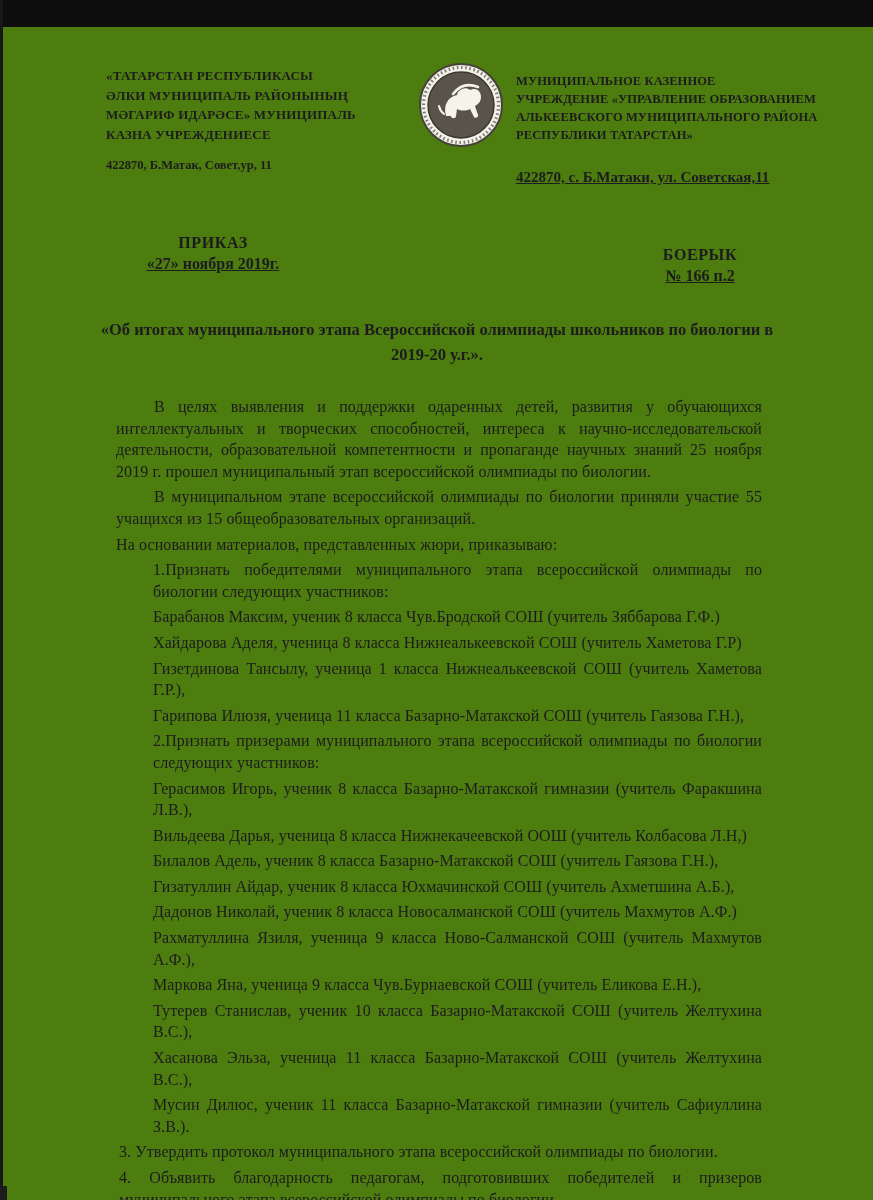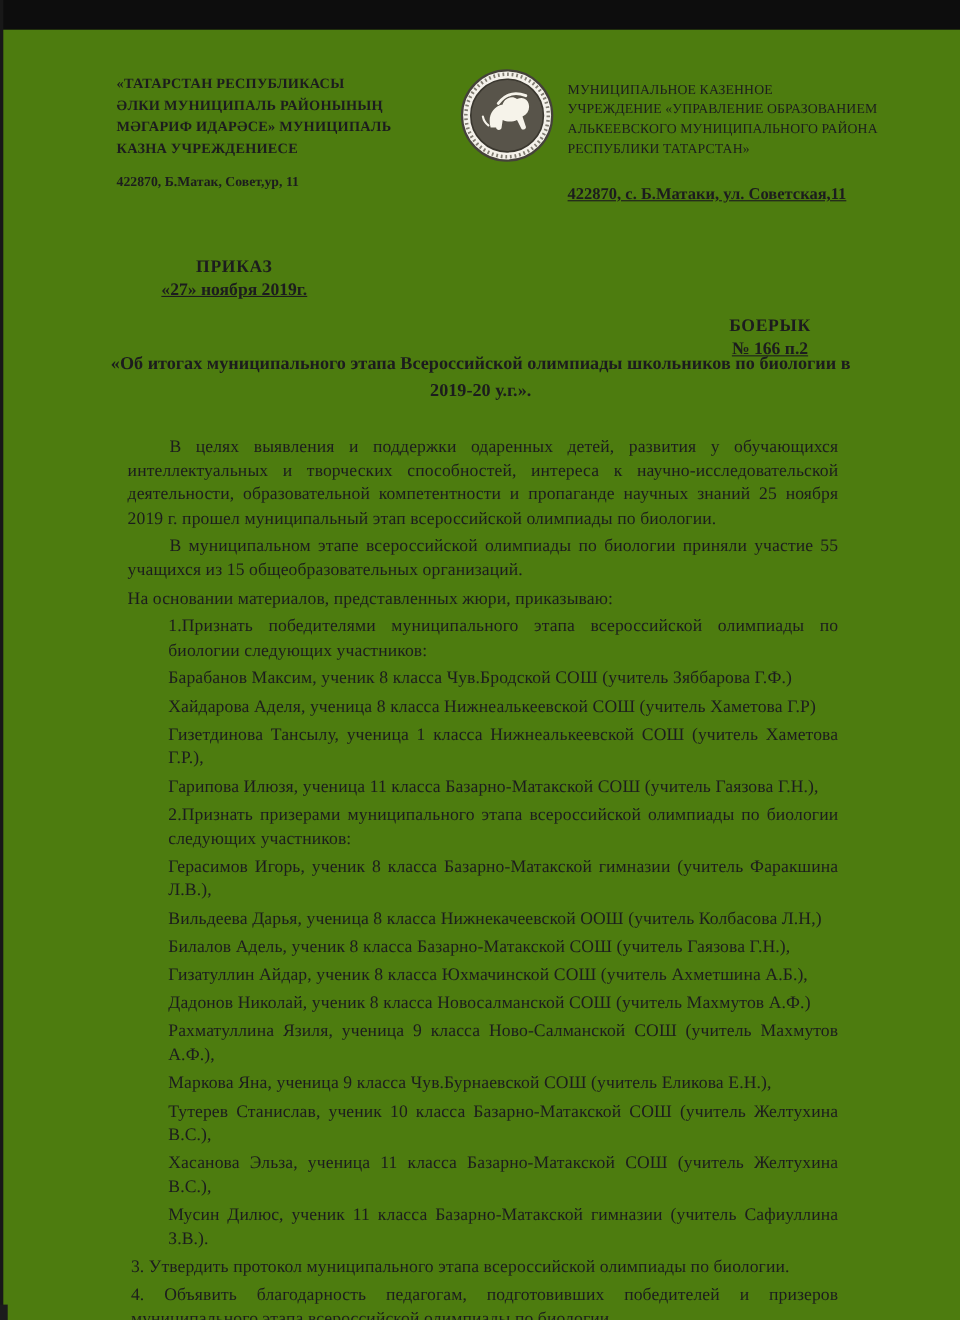--- a/index.html
+++ b/index.html
@@ -33,21 +33,21 @@
   }
 
   
   .org-left {
     position: absolute; left: 106px; top: 66px; width: 310px;
     font-weight: bold; font-size: 13px; line-height: 1.5;
     letter-spacing: .2px;
   }
   .org-right {
     position: absolute; left: 516px; top: 72px; width: 340px;
-    font-weight: normal; font-size: 12.5px; line-height: 1.45;
+    font-weight: bold; font-size: 12.5px; line-height: 1.45;
     letter-spacing: .1px;
   }
   .addr-left {
     position: absolute; left: 106px; top: 158px;
     font-weight: bold; font-size: 12.5px;
   }
   .addr-right {
     position: absolute; left: 516px; top: 169px;
     font-weight: bold; font-size: 15px; text-decoration: underline;
   }
@@ -57,21 +57,20 @@
   }
 
   
   .order-left {
     position: absolute; left: 124px; top: 234px; width: 178px;
     text-align: center;
   }
   .order-right {
     position: absolute; left: 624px; top: 246px; width: 152px;
     text-align: center;
-    margin-top: 42px;
   }
   .order-word {
     font-weight: bold; font-size: 16px; letter-spacing: .6px;
   }
   .order-sub {
     font-weight: bold; font-size: 16px; margin-top: 3px;
     text-decoration: underline;
   }
 
   

